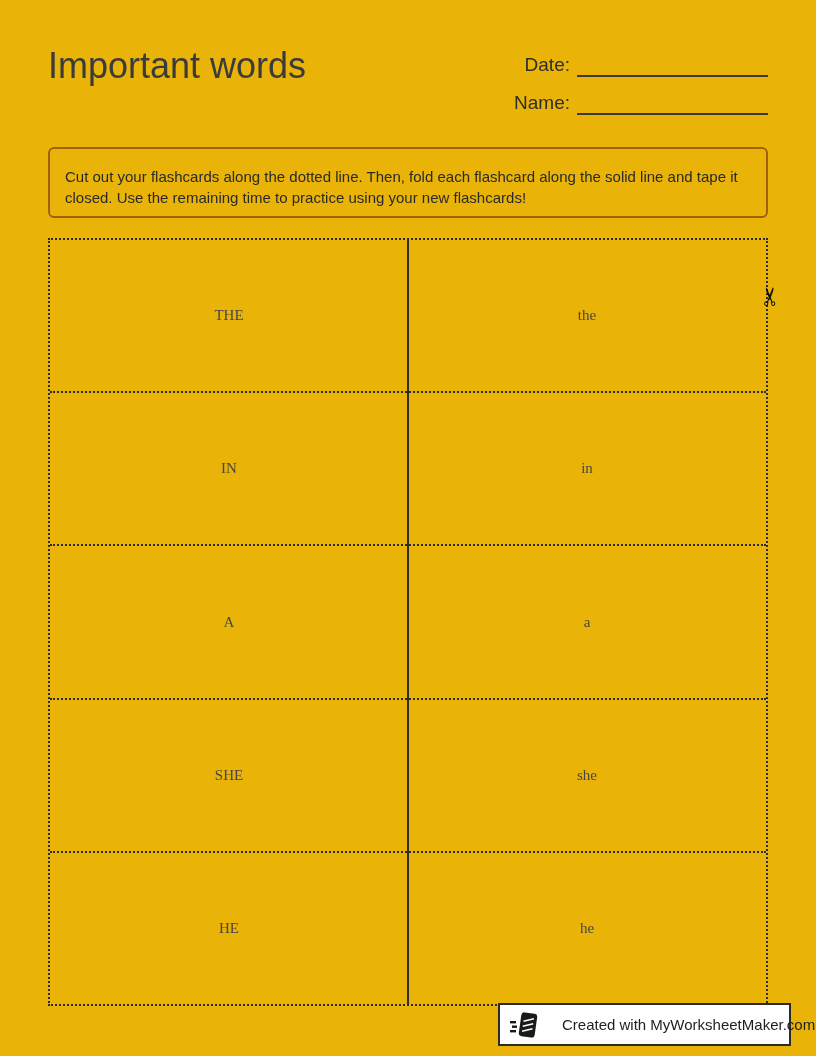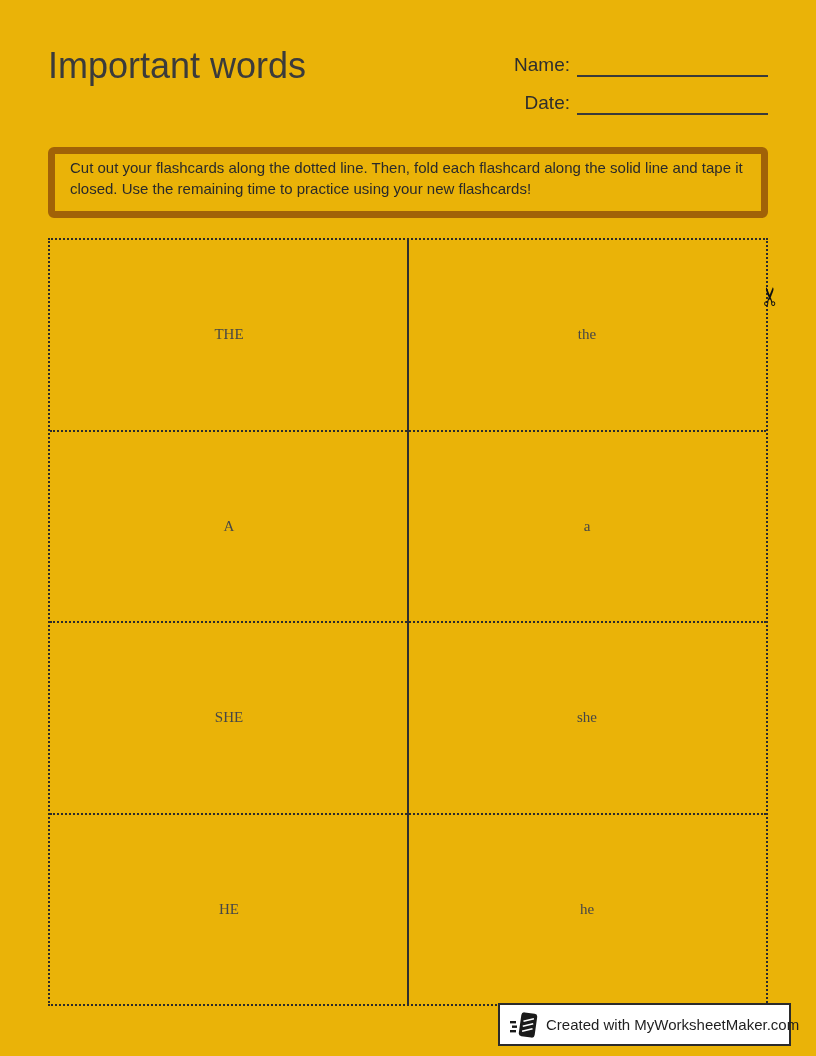--- a/index.html
+++ b/index.html
@@ -48,23 +48,23 @@
     border-bottom: 2px solid #3a3a3a;
   }
 
   
   .instructions {
     position: absolute;
     left: 48px;
     top: 147px;
     width: 720px;
     height: 71px;
-    border: 7px solid #a16207;
+    border: 2px solid #a16207;
     border-radius: 6px;
-    padding: 3px 15px;
+    padding: 17px 15px;
     font-size: 15px;
     line-height: 21px;
     color: #2a2a2a;
   }
 
   
   .card-grid {
     position: absolute;
     left: 48px;
     top: 238px;
@@ -115,58 +115,62 @@
   .credit-badge {
     position: absolute;
     left: 498px;
     top: 1003px;
     width: 293px;
     height: 43px;
     background: #ffffff;
     border: 2px solid #2b2b2b;
     display: flex;
     align-items: center;
-    gap: 8px;
+    gap: 24px;
     padding: 0 10px;
     z-index: 3;
   }
   .credit-text {
     font-size: 15px;
     color: #1f1f1f;
     white-space: nowrap;
   }
   .credit-logo { flex: 0 0 auto; display: block; }
 </style>
 </head>
 <body>
 
 <div class="page">
 
   <div class="title">Important words</div>
 
   <div class="name-date">
     <div class="nd-row">
-      <span class="nd-label">Name:</span>
+      <span class="nd-label">Date:</span>
       <span class="nd-line"></span>
     </div>
     <div class="nd-row">
-      <span class="nd-label">Date:</span>
+      <span class="nd-label">Name:</span>
       <span class="nd-line"></span>
     </div>
   </div>
 
   <div class="instructions">Cut out your flashcards along the dotted line. Then, fold each flashcard along the solid line and tape it closed. Use the remaining time to practice using your new flashcards!</div>
 
   <div class="card-grid">
     <div class="fold-line"></div>
     <span class="scissors">✂</span>
 
     <div class="card-row">
       <div class="card-cell">THE</div>
       <div class="card-cell">the</div>
+    </div>
+    <div class="card-row">
+      <div class="card-cell">IN</div>
+      <div class="card-cell">in</div>
     </div>
     <div class="card-row">
       <div class="card-cell">A</div>
       <div class="card-cell">a</div>
     </div>
     <div class="card-row">
       <div class="card-cell">SHE</div>
       <div class="card-cell">she</div>
     </div>
     <div class="card-row">

